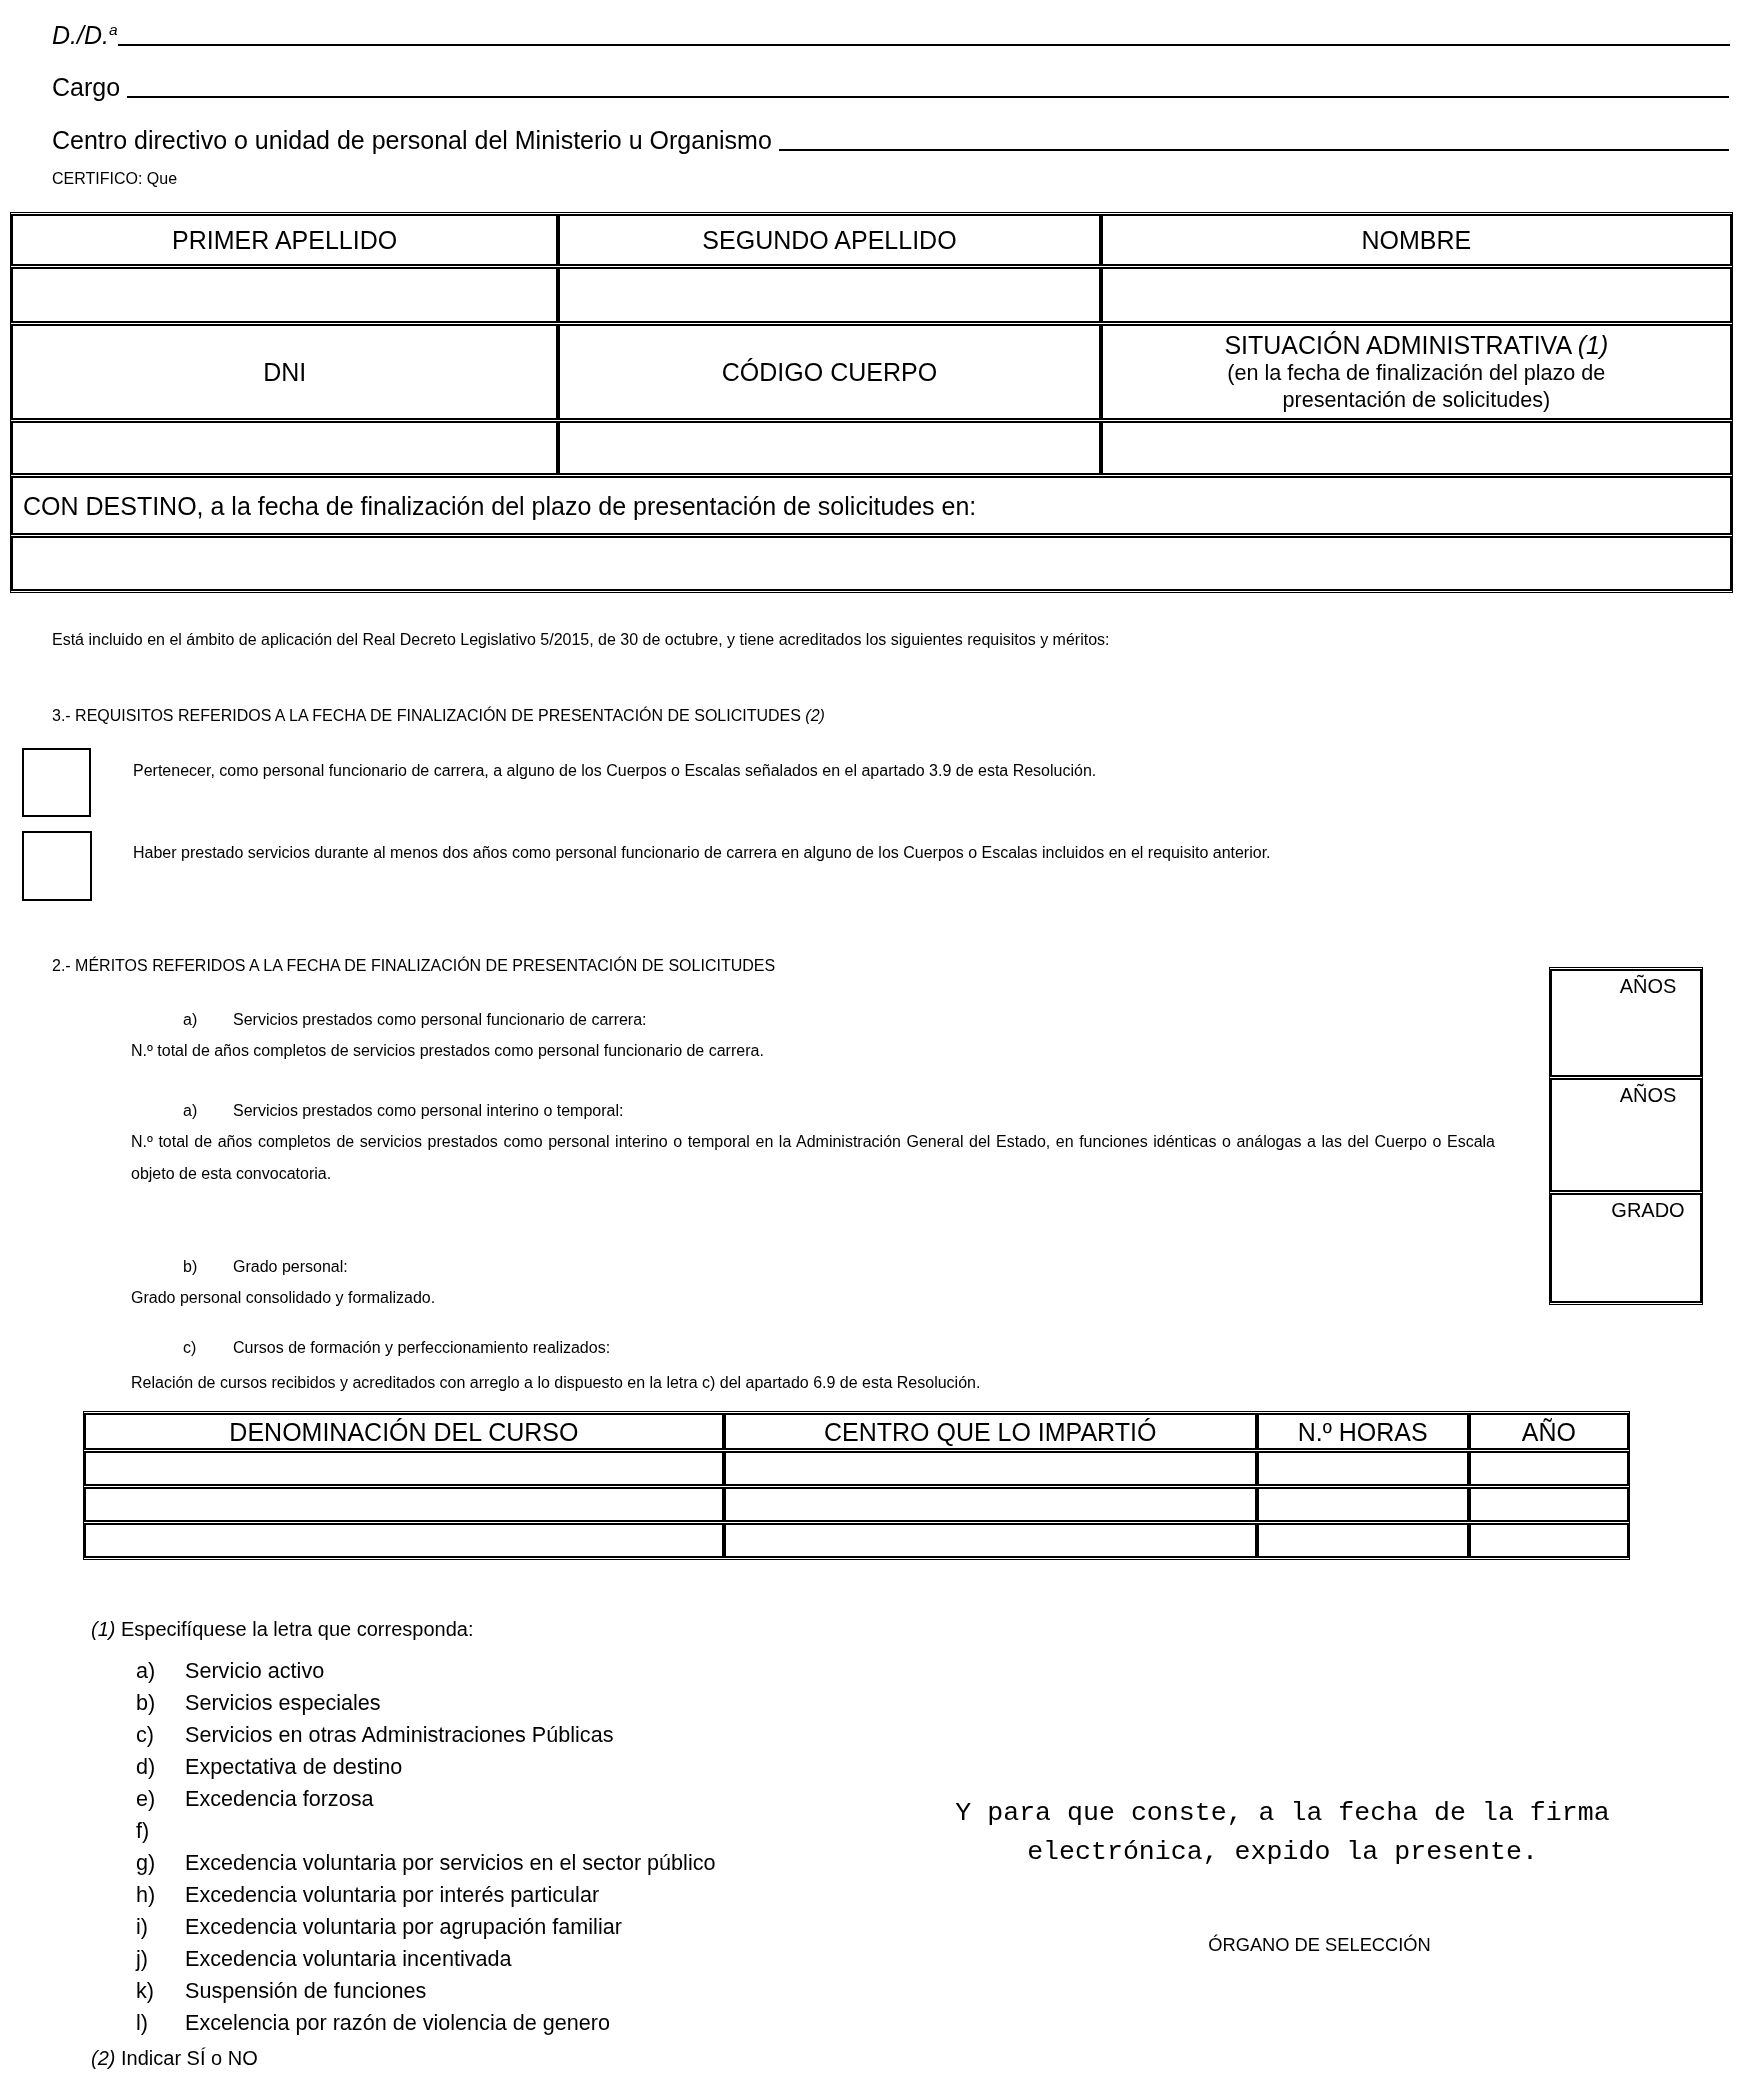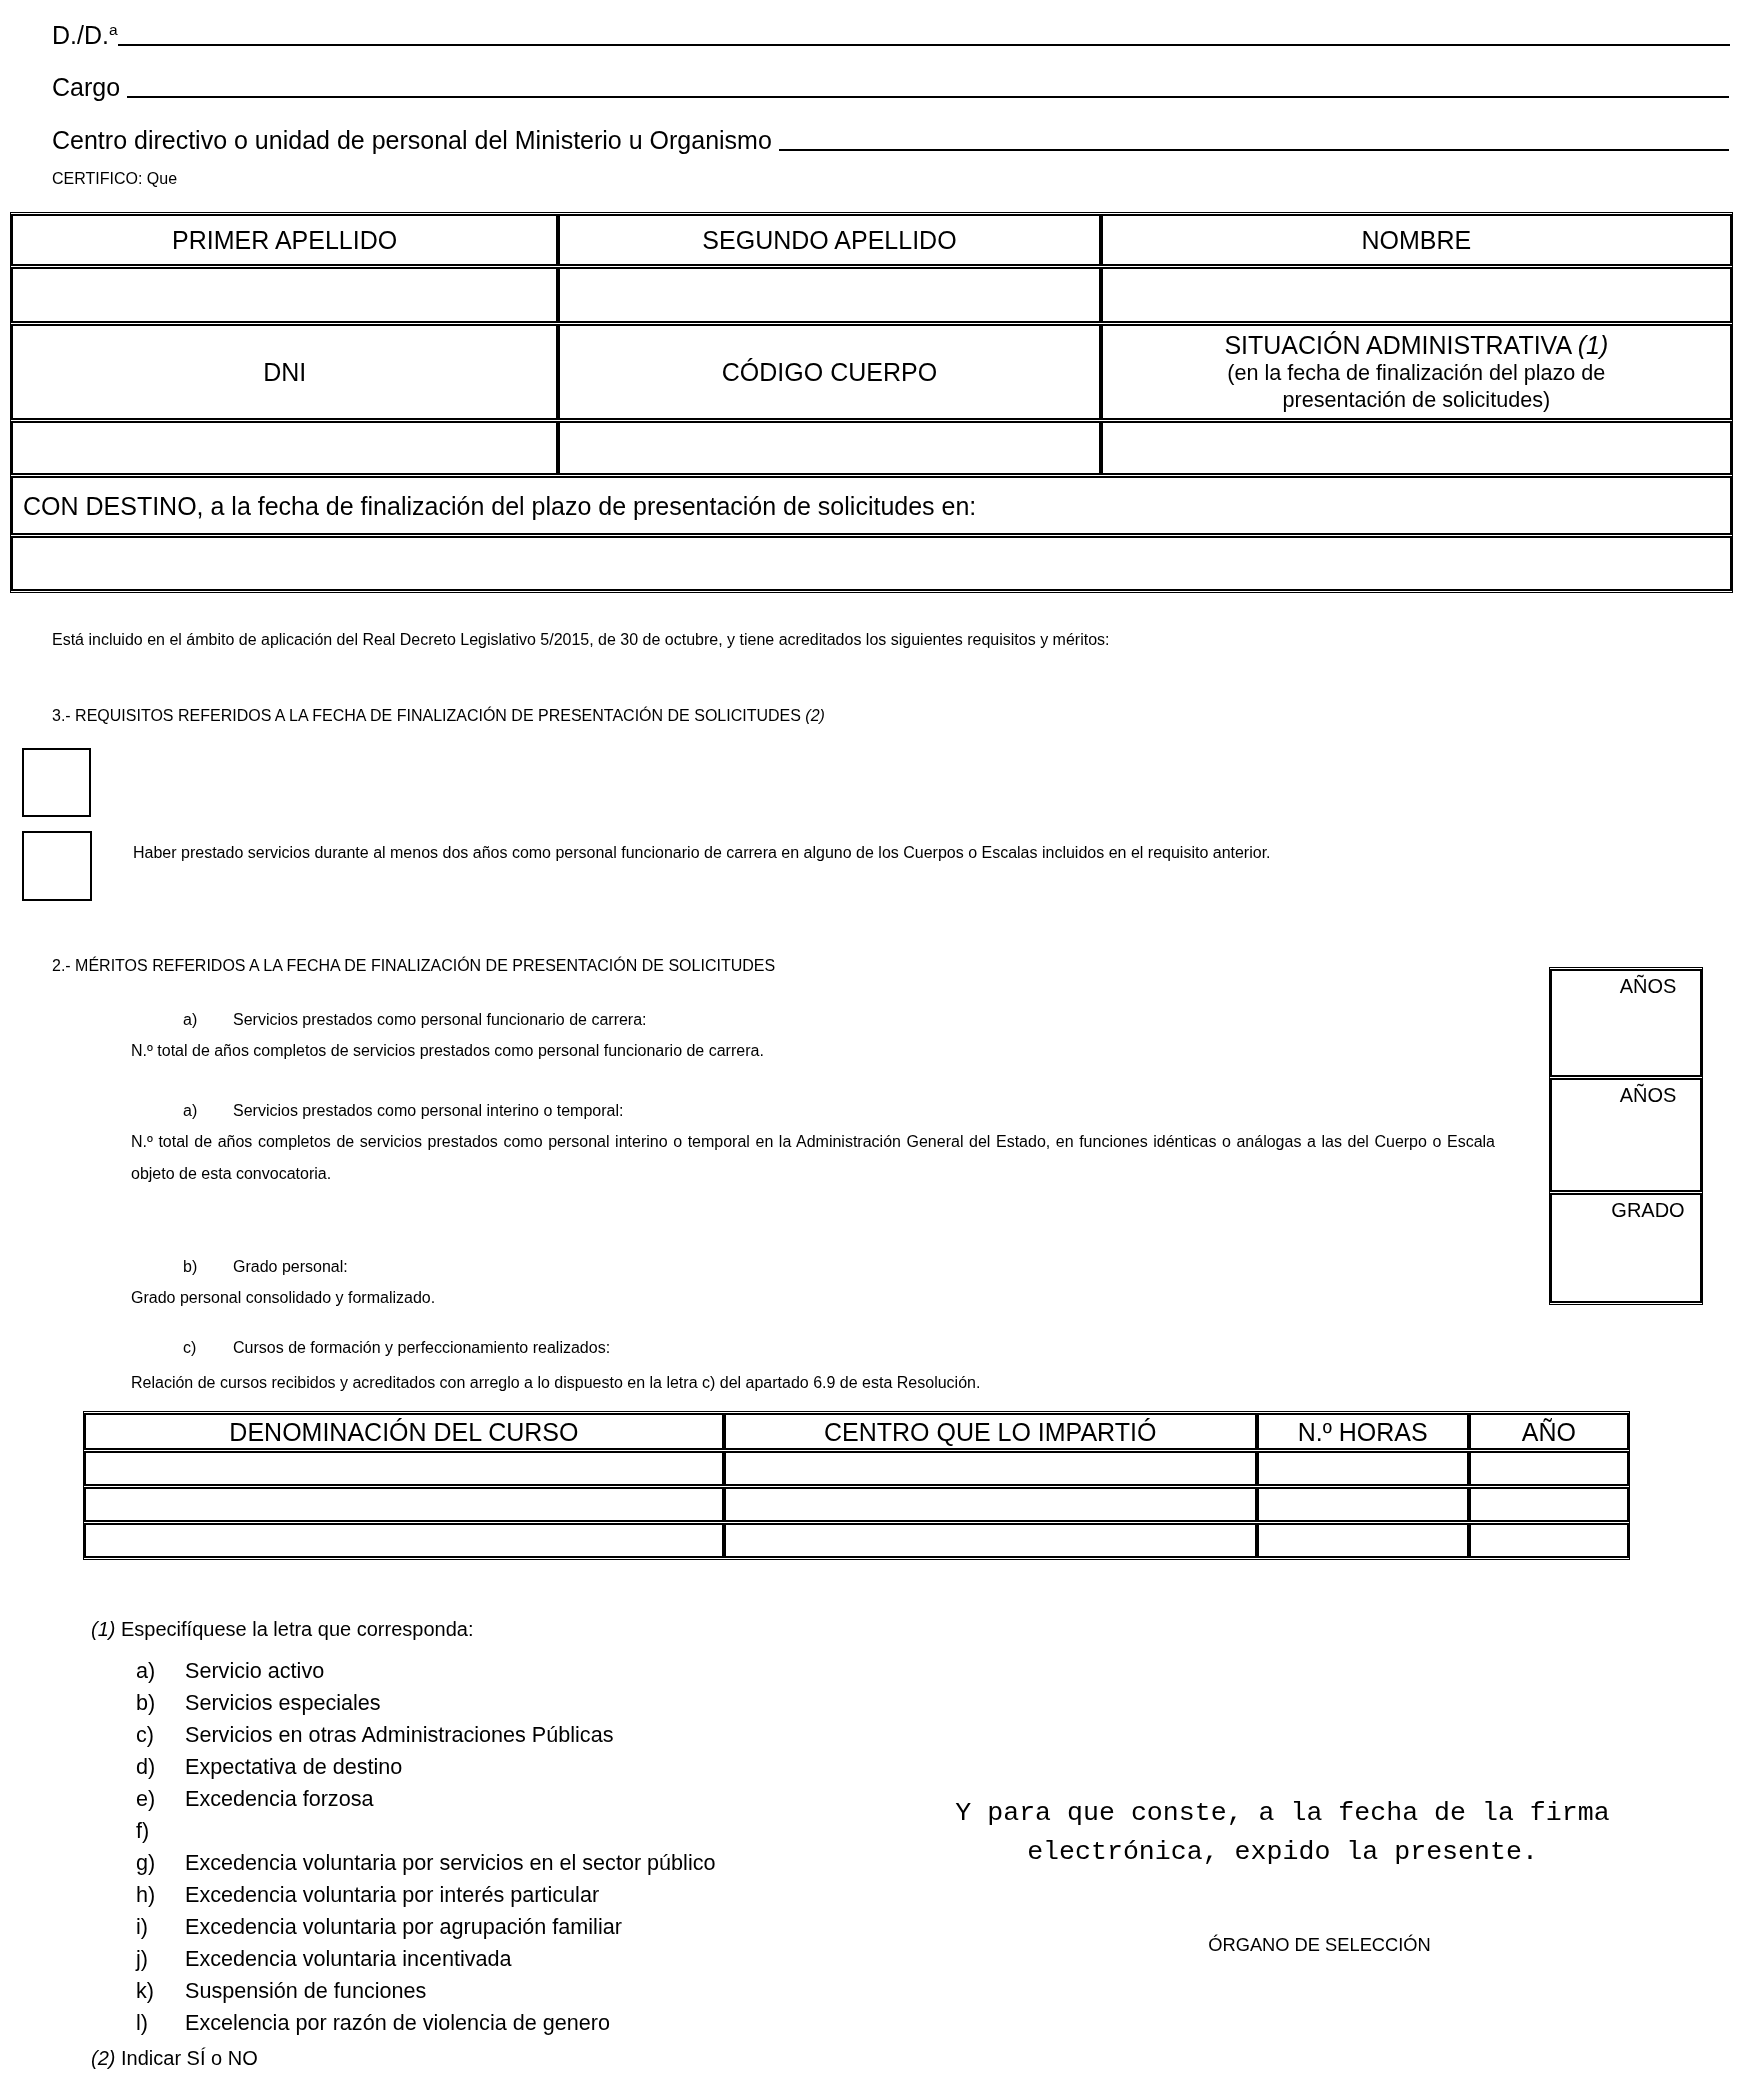--- a/index.html
+++ b/index.html
@@ -41,21 +41,21 @@
   .fn-item .mk{flex:0 0 49px;}
   .fn-list{font-size:21.6px;line-height:32px;}
   .center{text-align:center;}
   i,.it{font-style:italic;}
 </style>
 </head>
 <body>
 
 <div class="page">
 
-  <div class="abs fillrow" style="left:52px;right:11px;top:21px;height:28px;">
+  <div class="abs fillrow" style="left:52px;right:11px;top:21px;height:28px;font-style:italic;">
     <span class="lbl"><span>D./D.</span><sup class="ord">a</sup></span>
     <div class="rule"></div>
   </div>
 
   <div class="abs fillrow" style="left:52px;right:11.6px;top:126px;height:28px;">
     <span class="lbl">Centro directivo o unidad de personal del Ministerio u Organismo </span>
     <div class="rule"></div>
   </div>
 
   <div class="abs fillrow" style="left:52px;right:11.6px;top:73px;height:28px;">
@@ -104,20 +104,21 @@
   </tbody>
     </table>
 
   <div class="abs t30 just" style="left:52px;top:624px;width:1643px;">Está incluido en el ámbito de aplicación del Real Decreto Legislativo 5/2015, de 30 de octubre, y tiene acreditados los siguientes requisitos y méritos:</div>
 
   <div class="abs t30" style="left:52px;top:700px;">
     <span>3.- REQUISITOS REFERIDOS A LA FECHA DE FINALIZACIÓN DE PRESENTACIÓN DE SOLICITUDES </span><i>(2)</i>
   </div>
 
   <div class="cb" style="left:22.4px;top:748px;"></div>
+  <div class="abs t30" style="left:133px;top:755px;width:1263px;">Pertenecer, como personal funcionario de carrera, a alguno de los Cuerpos o Escalas señalados en el apartado 3.9 de esta Resolución.</div>
 
   <div class="cb" style="left:22.4px;top:831px;width:70px;height:70px;"></div>
   <div class="abs t30" style="left:133px;top:837px;width:1263px;">Haber prestado servicios durante al menos dos años como personal funcionario de carrera en alguno de los Cuerpos o Escalas incluidos en el requisito anterior.</div>
 
   <div class="abs t30" style="left:52px;top:950px;">2.- MÉRITOS REFERIDOS A LA FECHA DE FINALIZACIÓN DE PRESENTACIÓN DE SOLICITUDES</div>
 
   <table class="abs side" style="left:1549px;top:967px;width:154px;">
     <colgroup>
         <col style="width:150px">
       </colgroup>

